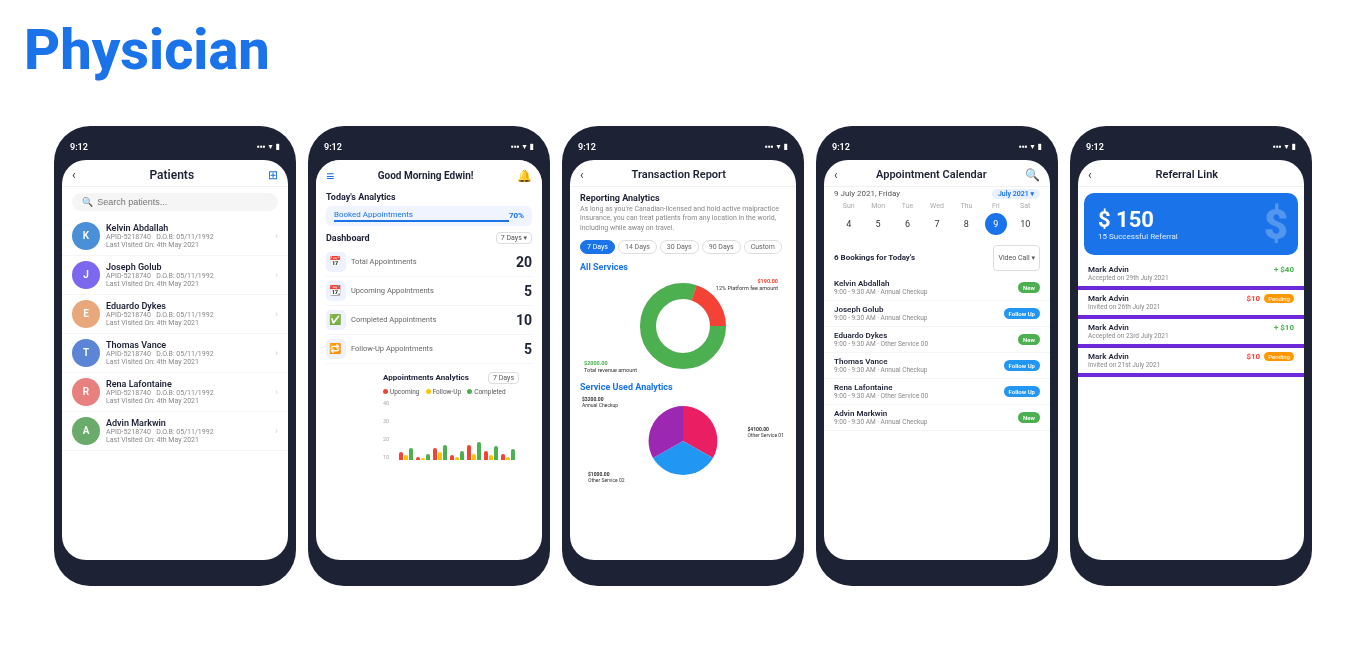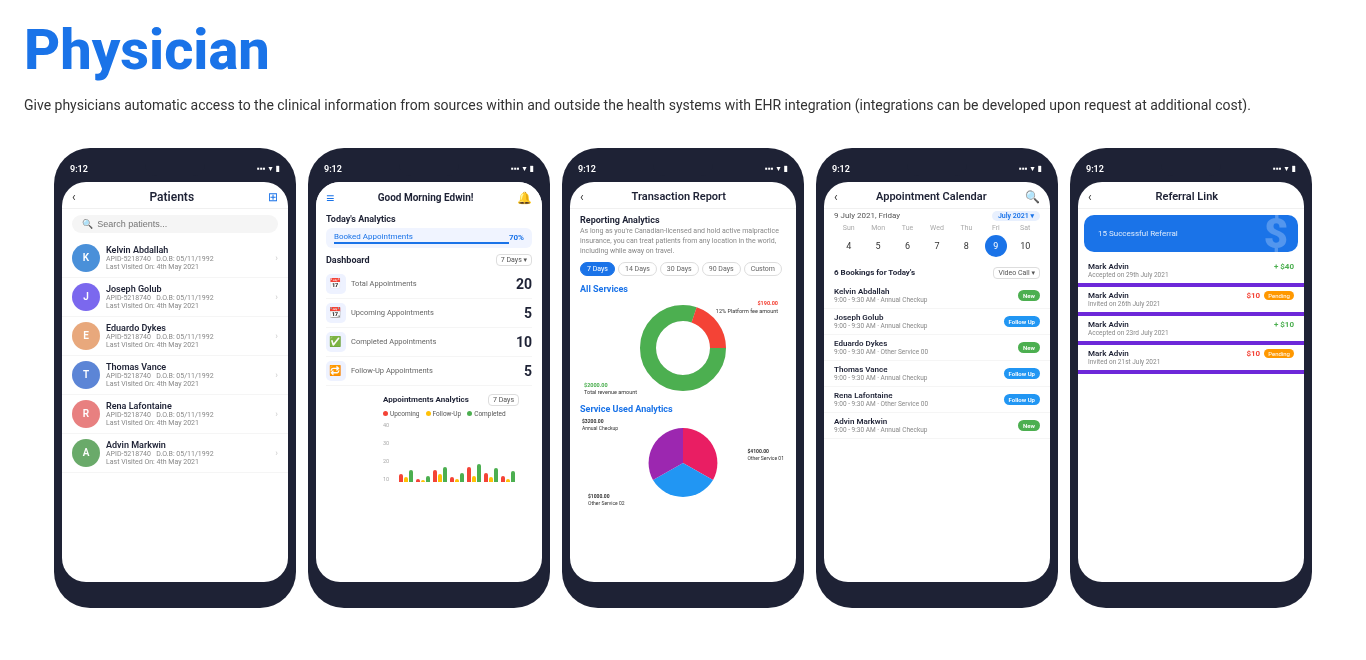--- a/index.html
+++ b/index.html
@@ -535,21 +535,21 @@
       font-size: 8px;
       font-weight: 700;
       color: #1e2235;
     }
 
     .video-call-badge {
       font-size: 7px;
       color: #555;
       border: 1px solid #ddd;
       border-radius: 4px;
-      padding: 1px 4px;
+      padding: 8px 4px;
     }
 
     .booking-item {
       padding: 4px 10px;
       border-bottom: 1px solid #f5f5f5;
       display: flex;
       justify-content: space-between;
       align-items: center;
     }
 
@@ -666,21 +666,20 @@
       padding: 1px 4px;
     }
 
     .badge-pending { background: #ff9800; }
   </style>
 </head>
 <body>
 
 <div class="header-section">
   <h1 class="main-title">Physician</h1>
-  <p class="subtitle">Give physicians automatic access to the clinical information from sources within and outside the health systems with EHR integration (integrations can be developed upon request at additional cost).</p>
 </div>
 
 <div class="phones-container">
 
   <div class="phone-frame">
     <div class="phone-notch"></div>
     <div class="phone-notch-bar">
       <span class="phone-time">9:12</span>
       <div class="phone-icons">
         <span class="phone-icon-signal">▪▪▪</span>
@@ -1046,20 +1045,21 @@
       </div>
     </div>
     <div class="phone-screen">
       <div class="screen5-header">
         <span class="screen5-back">‹</span>
         <span class="screen5-title">Referral Link</span>
         <span style="width:12px"></span>
       </div>
       <div style="margin: 6px; background: #1a73e8; border-radius: 10px; padding: 14px; position: relative; overflow: hidden;">
         <div style="position:absolute; right:10px; top:50%; transform:translateY(-50%); font-size:42px; color:rgba(255,255,255,0.25); font-weight:900;">$</div>
+        <div style="font-size:22px; font-weight:700; color:#fff;">$ 150</div>
         <div style="font-size:8px; color:rgba(255,255,255,0.85);">15 Successful Referral</div>
       </div>
       <div id="referral-history-list">
           <div class="referral-history-item">
     <div class="ref-item-header">
       <span class="ref-name">Mark Advin</span>
       <div style="display:flex; align-items:center; gap:4px;">
         <span class="ref-amount-pos">+ $40</span>
 
       </div>

